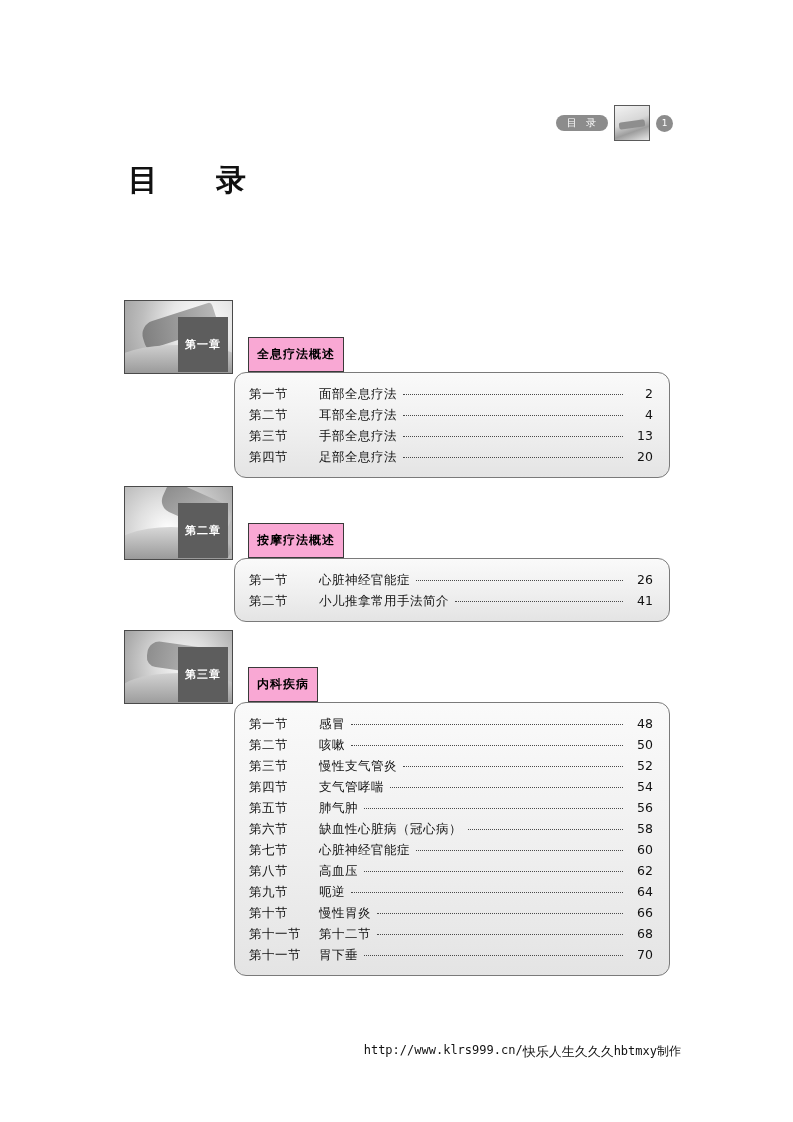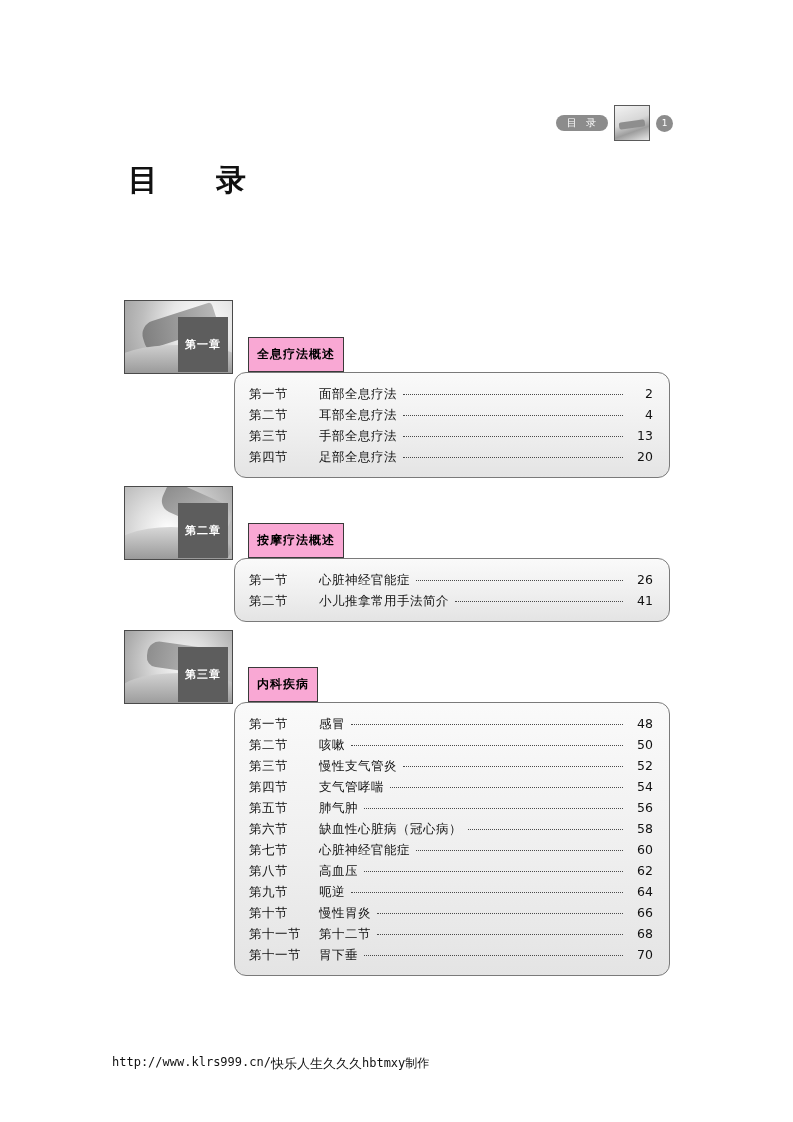--- a/index.html
+++ b/index.html
@@ -230,26 +230,25 @@
     font-family: "DejaVu Sans", sans-serif;
   }
 
   
   .footer {
     position: absolute;
     left: 0;
     right: 0;
     top: 1043px;
     display: flex;
-    justify-content: flex-start;
+    justify-content: flex-end;
     padding: 0 112px;
     box-sizing: border-box;
     font-size: 12px;
     color: #111;
-    margin-top: 12px;
   }
   .footer .url { font-family: "DejaVu Sans Mono", monospace; font-size: 12px; }
   .footer .mid { font-family: "DejaVu Sans", sans-serif; font-size: 13px; }
   .footer .maker { font-family: "DejaVu Sans Mono", monospace; font-size: 12px; }
 </style>
 </head>
 <body>
 
 <div class="header-badge">
   <span class="mulu-pill">目 录</span>

